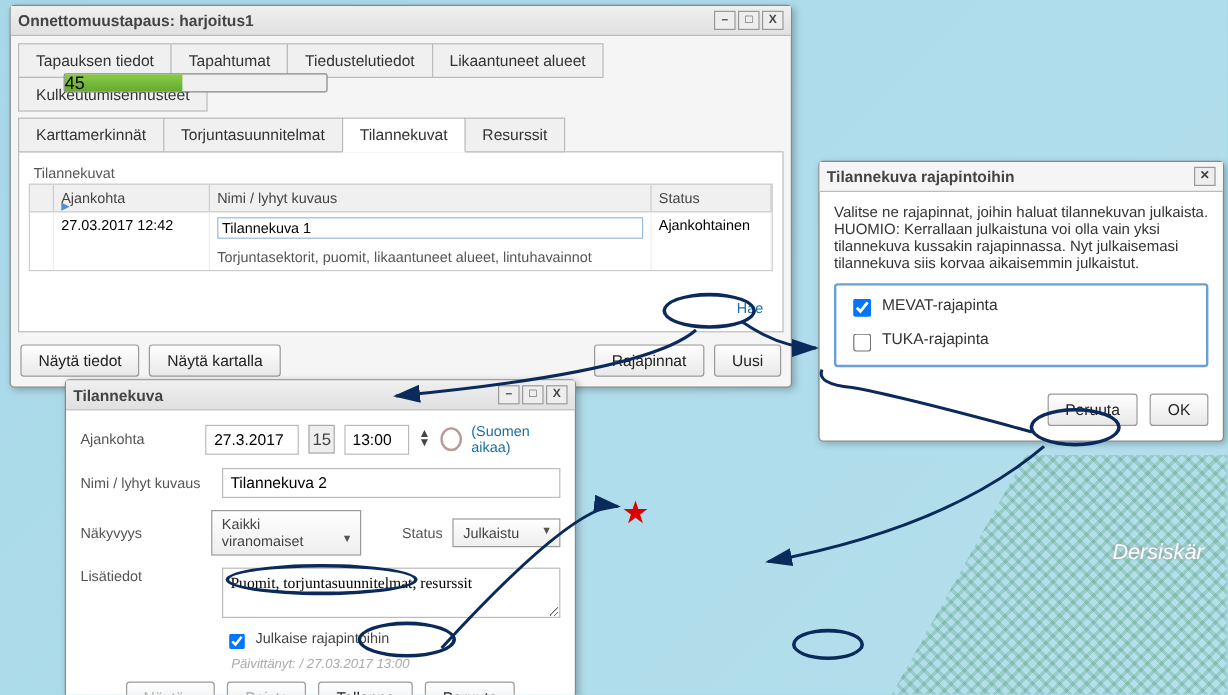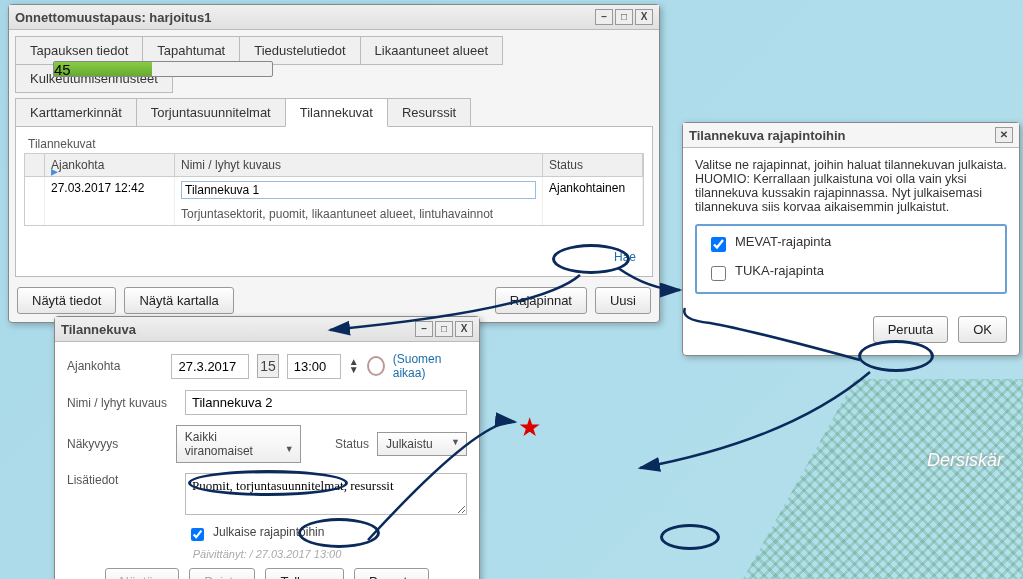--- a/index.html
+++ b/index.html
@@ -44,21 +44,21 @@
 
   
   #win-transfer { left: 688px; top: 20px; width: 326px; background: #fff; border: 1px solid #666; }
   #win-transfer .thead { padding: 6px 10px; font-weight: bold; font-size: 13px; border-bottom: 1px solid #aaa; color: #222; background: #eee; }
   #win-transfer .tbody { padding: 12px; text-align: center; }
   .progress { width: 220px; height: 16px; border: 1px solid #888; margin: 6px auto 0; background: #f0f0f0; position: relative; border-radius: 2px; }
   .progress-fill { height: 100%; width: 45%; background: linear-gradient(#8c4,#6a3); }
   .progress-label { position: absolute; inset: 0; text-align: left; font-size: 15px; line-height: 16px; }
 
   
-  #win-raj { left: 682px; top: 122px; width: 338px; background: #fff; }
+  #win-raj { left: 682px; top: 134px; width: 338px; background: #fff; }
   #win-raj .titlebar { background: #f5f5f5; }
   #win-raj .body { padding: 10px 12px; font-size: 12.5px; color: #333; }
   .checklist { border: 2px solid #6aa0d8; border-radius: 3px; margin-top: 10px; padding: 4px; }
   .check-item { display: flex; align-items: flex-start; gap: 6px; padding: 4px 6px; font-size: 13px; }
   .check-item input { width: 15px; height: 15px; }
   .raj-btns { display: flex; justify-content: flex-end; gap: 10px; padding: 12px; }
 
   
   #win-edit { left: 54px; top: 316px; width: 426px; background: #fff; }
   #win-edit .body { padding: 10px 12px; font-size: 12px; color: #444; }

